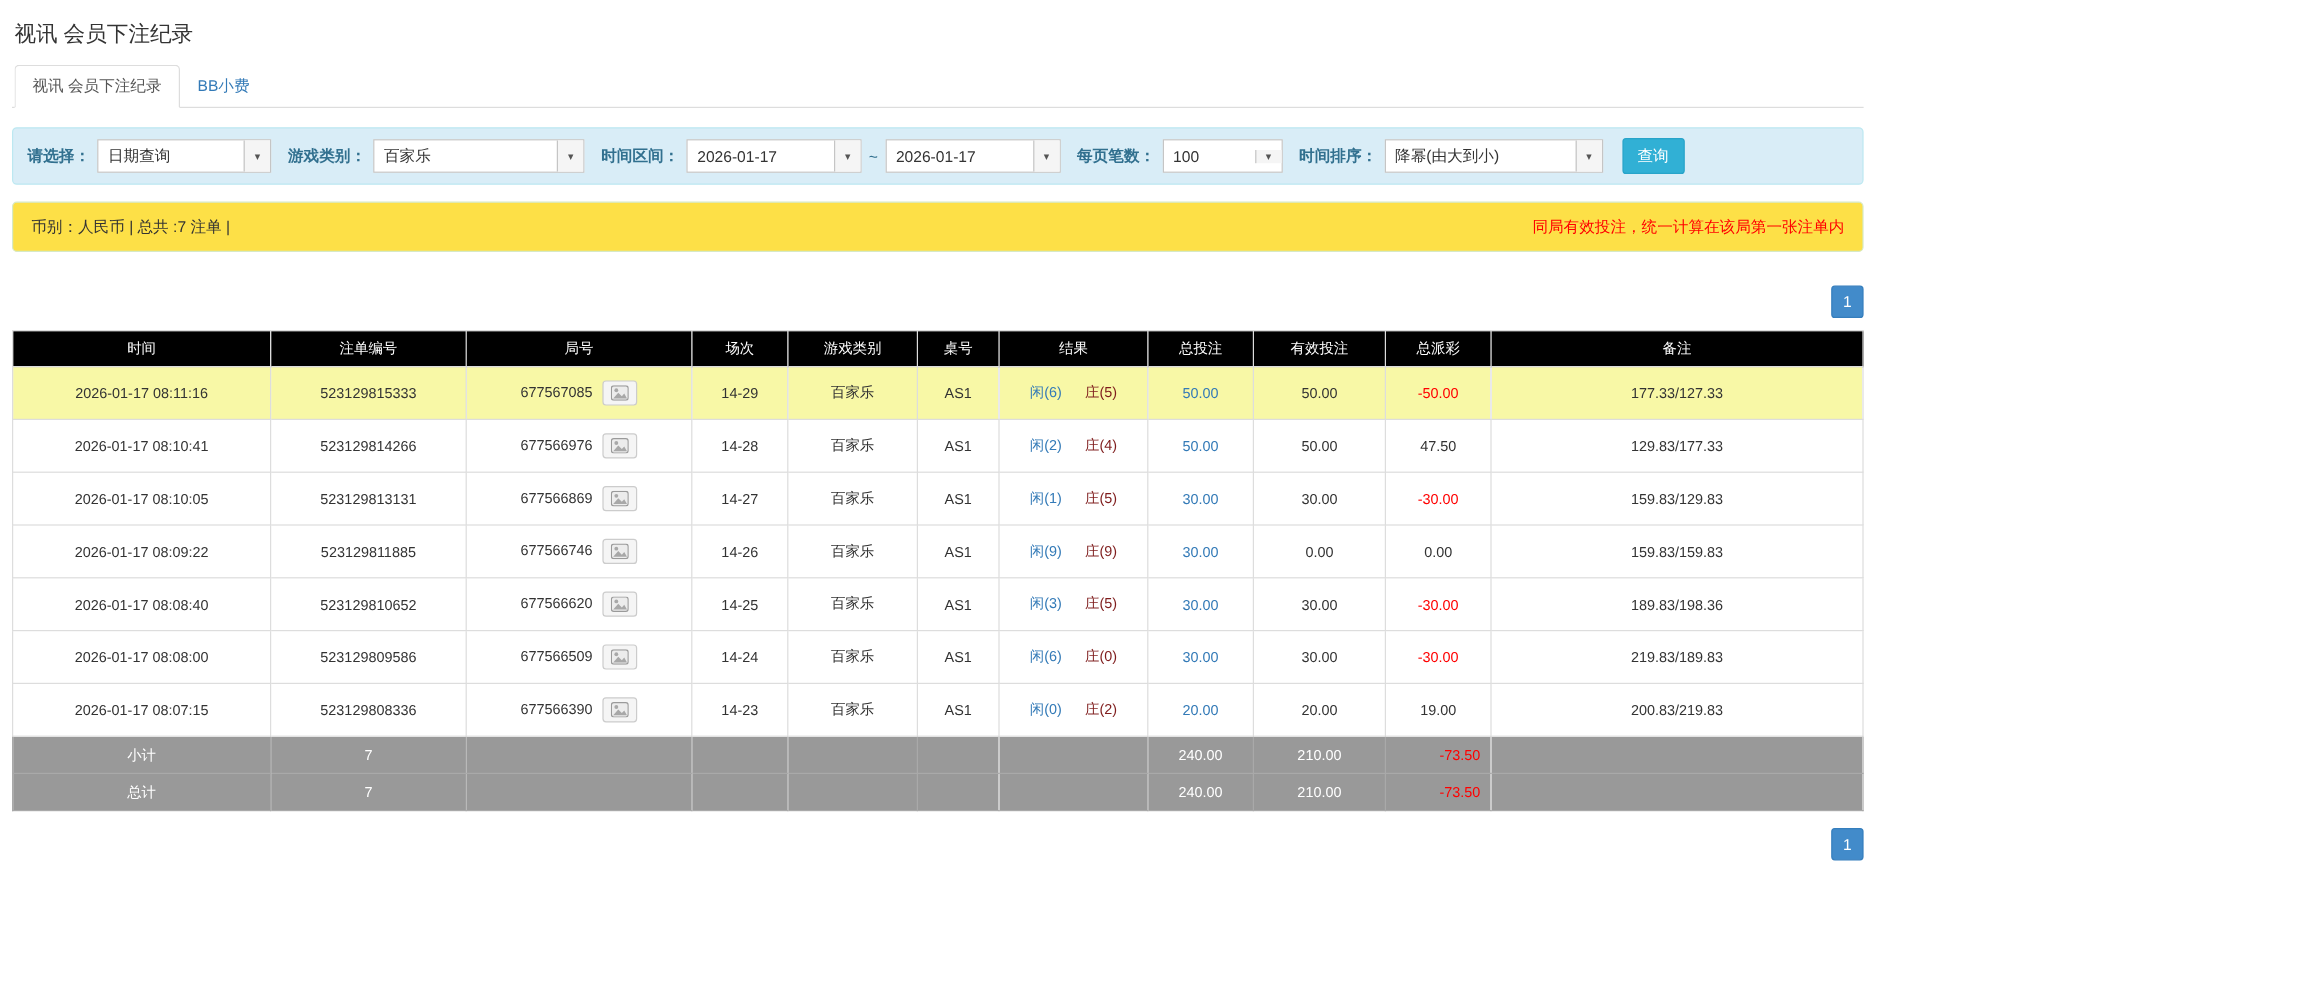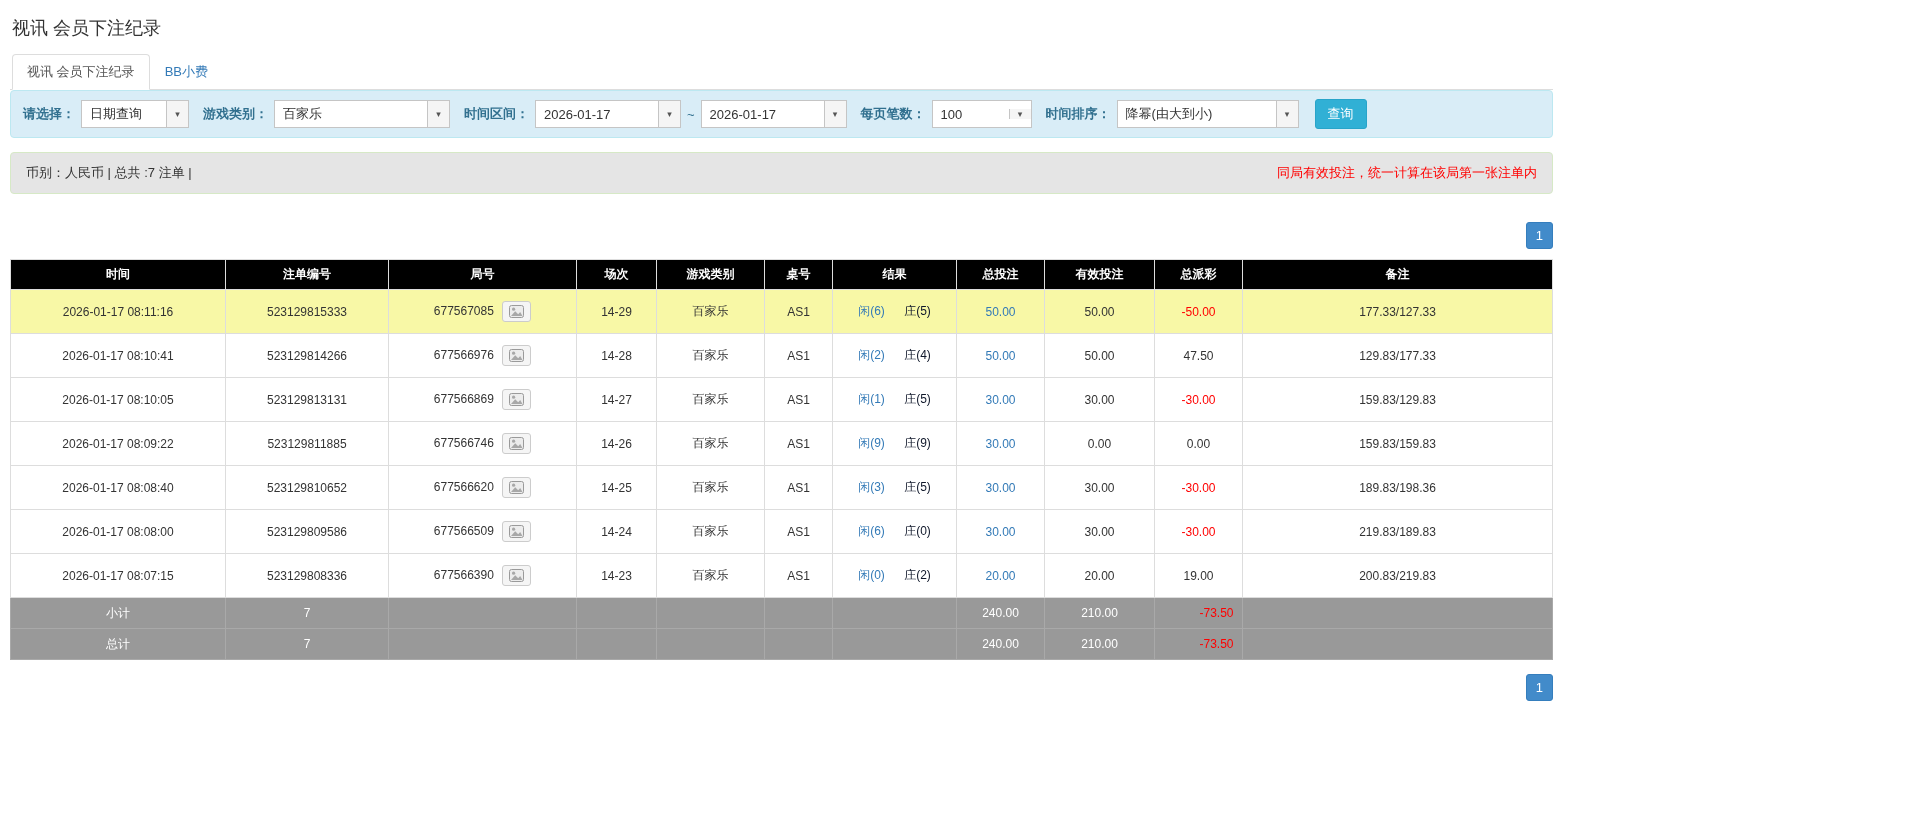--- a/index.html
+++ b/index.html
@@ -14,70 +14,70 @@
   .page-title { font-size: 18px; font-weight: 500; margin: 8px 0 14px 2px; color: #333; }
 
   
   .tabs { border-bottom: 1px solid #ddd; display: flex; padding-left: 2px; }
   .tab { padding: 8px 14px; font-size: 13px; margin-bottom: -1px; cursor: pointer; border-radius: 4px 4px 0 0; }
   .tab.active { background: #fff; border: 1px solid #ddd; border-bottom-color: #fff; color: #555; }
   .tab.inactive { color: #337ab7; border: 1px solid transparent; }
 
   
   .filter-bar {
-    background: #d9edf7; border: 1px solid #bce8f1;
+    margin-top: 16px; background: #d9edf7; border: 1px solid #bce8f1;
     border-radius: 4px; padding: 8px 10px; display: flex; align-items: center;
   }
   .filter-label { color: #31708f; font-weight: bold; font-size: 13px; margin: 0 6px 0 14px; white-space: nowrap; }
   .filter-label.first { margin-left: 2px; }
   .combo { display: inline-flex; align-items: stretch; background: #fff; border: 1px solid #c5c5c5; height: 28px; }
   .combo-text { font-size: 13px; padding: 0 8px; display: flex; align-items: center; flex: 1; overflow: hidden; white-space: nowrap; }
   .combo-arrow {
     width: 22px; border-left: 1px solid #c5c5c5; background: #f5f5f5;
     display: flex; align-items: center; justify-content: center;
     font-size: 9px; color: #555; cursor: pointer; flex: none;
   }
-  .w130 { width: 108px; text-align: right; } .w175 { width: 176px; } .w145 { width: 146px; gap: 23px; }
+  .w130 { width: 145px; text-align: right; } .w175 { width: 176px; } .w145 { width: 146px; gap: 23px; }
   .w100 { width: 100px; align-items: center; } .w165 { width: 182px; }
   .tilde { color: #31708f; font-size: 13px; margin: 0 6px; }
   .search-btn {
     margin-left: 16px; background: #31b0d5; border: 1px solid #28a4c9; color: #fff;
     font-size: 13px; padding: 5px 12px; border-radius: 3px; cursor: pointer;
     font-family: inherit;
   }
 
   
   .summary-bar {
-    margin-top: 14px; background: #e5e5e5; border: 1px solid #d6e9c6; border-radius: 4px;
+    margin-top: 14px; background: #fde047; border: 1px solid #d6e9c6; border-radius: 4px;
     padding: 11px 15px; display: flex; justify-content: space-between; align-items: center; font-size: 13px;
   }
   .summary-info { color: #333; }
   .summary-note { color: #ff0000; margin-left: 48px; }
 
   
   .pager { display: flex; justify-content: flex-end; margin: 28px 0 10px; }
   .pager.bottom { margin: 14px 0 40px; }
   .page-btn {
     background: #428bca; border: 1px solid #357ebd; color: #fff; font-size: 13px;
     padding: 5px 9px; border-radius: 3px; cursor: pointer; font-family: inherit;
   }
 
   
   table.records { width: 100%; border-collapse: collapse; table-layout: fixed; font-size: 12px; }
   .records th {
-    background: #000; color: #fff; font-weight: bold;
+    background: #000; color: #fff; font-weight: normal;
     border: 1px solid #ddd; padding: 6px 4px; font-size: 12px;
   }
   .records td {
     border: 1px solid #ddd; text-align: center; padding: 4px;
     height: 44px; color: #333; overflow: hidden;
   }
   tr.highlight td { background: #f8f8a6; }
   .res-player { color: #337ab7; }
-  .res-banker { color: #0f172a; margin-left: 16px; }
+  .res-banker { color: #7f1d1d; margin-left: 16px; }
   .link { color: #337ab7; cursor: pointer; }
   .payout.neg { color: #ff0000; }
   .summary-row td { background: #999; color: #fff; border-color: #a9a9a9; height: 31px; padding: 2px 4px; }
   .summary-row td.payout.neg { color: #ff0000; padding-left: 40px; }
   .round-btn {
     margin-left: 5px; background: #f5f5f5; border: 1px solid #ccc; border-radius: 3px;
     padding: 3px 6px 1px; cursor: pointer; vertical-align: middle; line-height: 1;
   }
 </style>
 </head>

